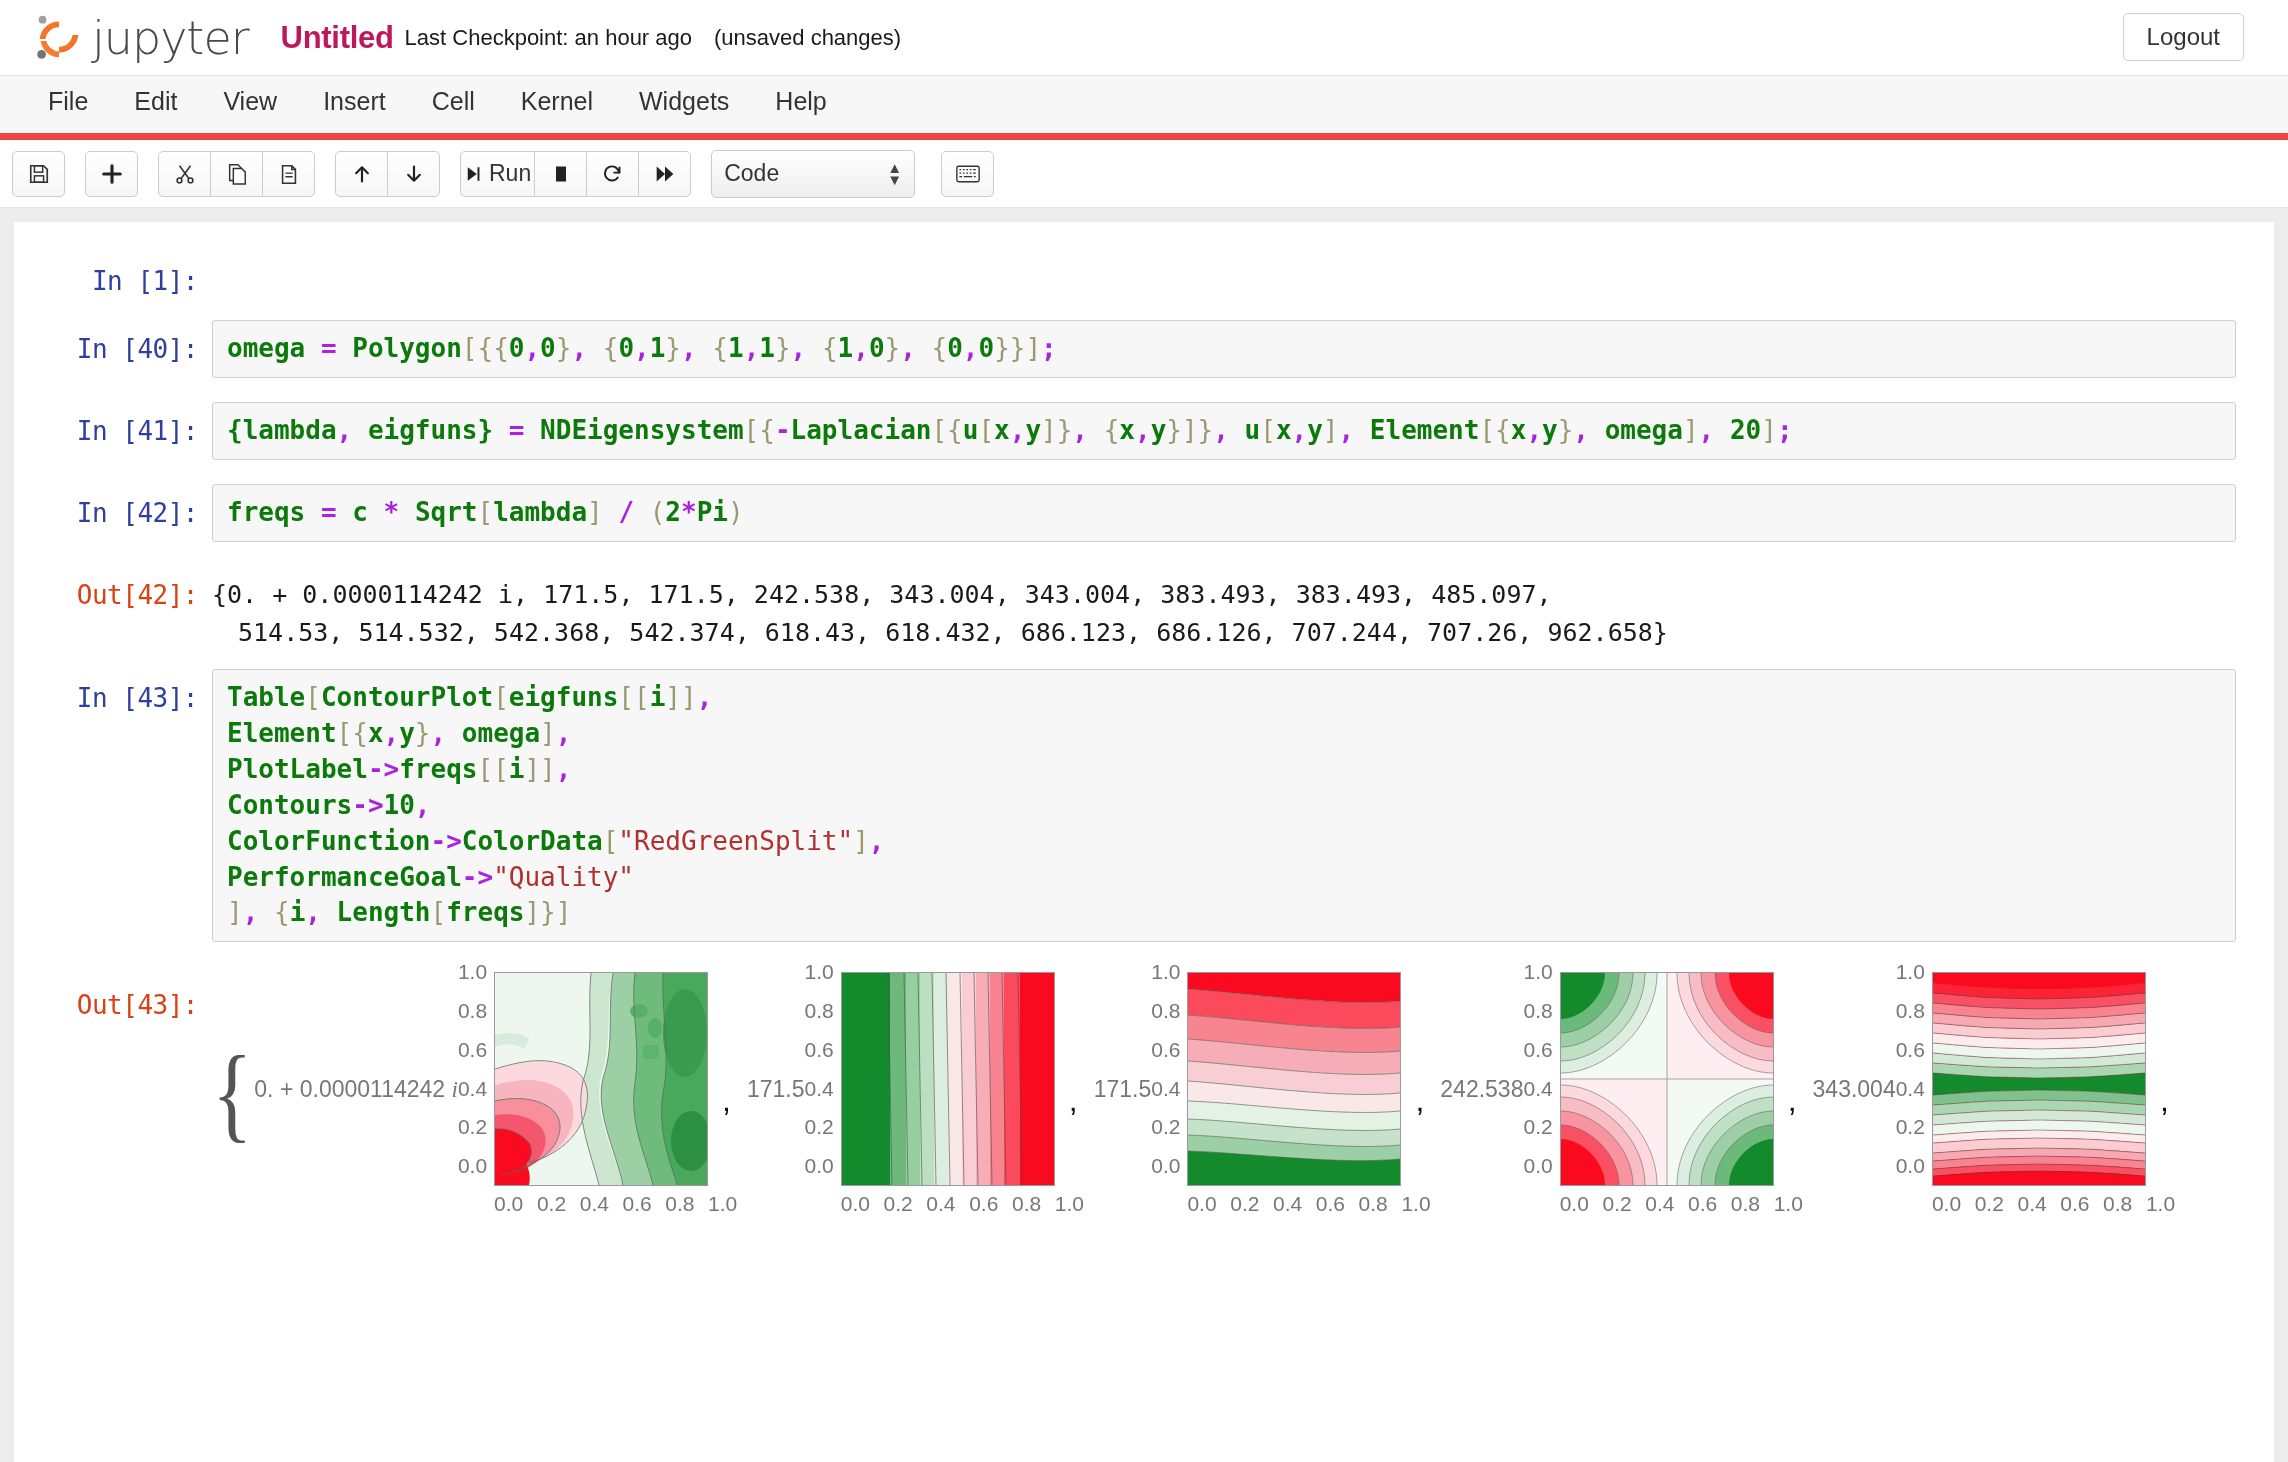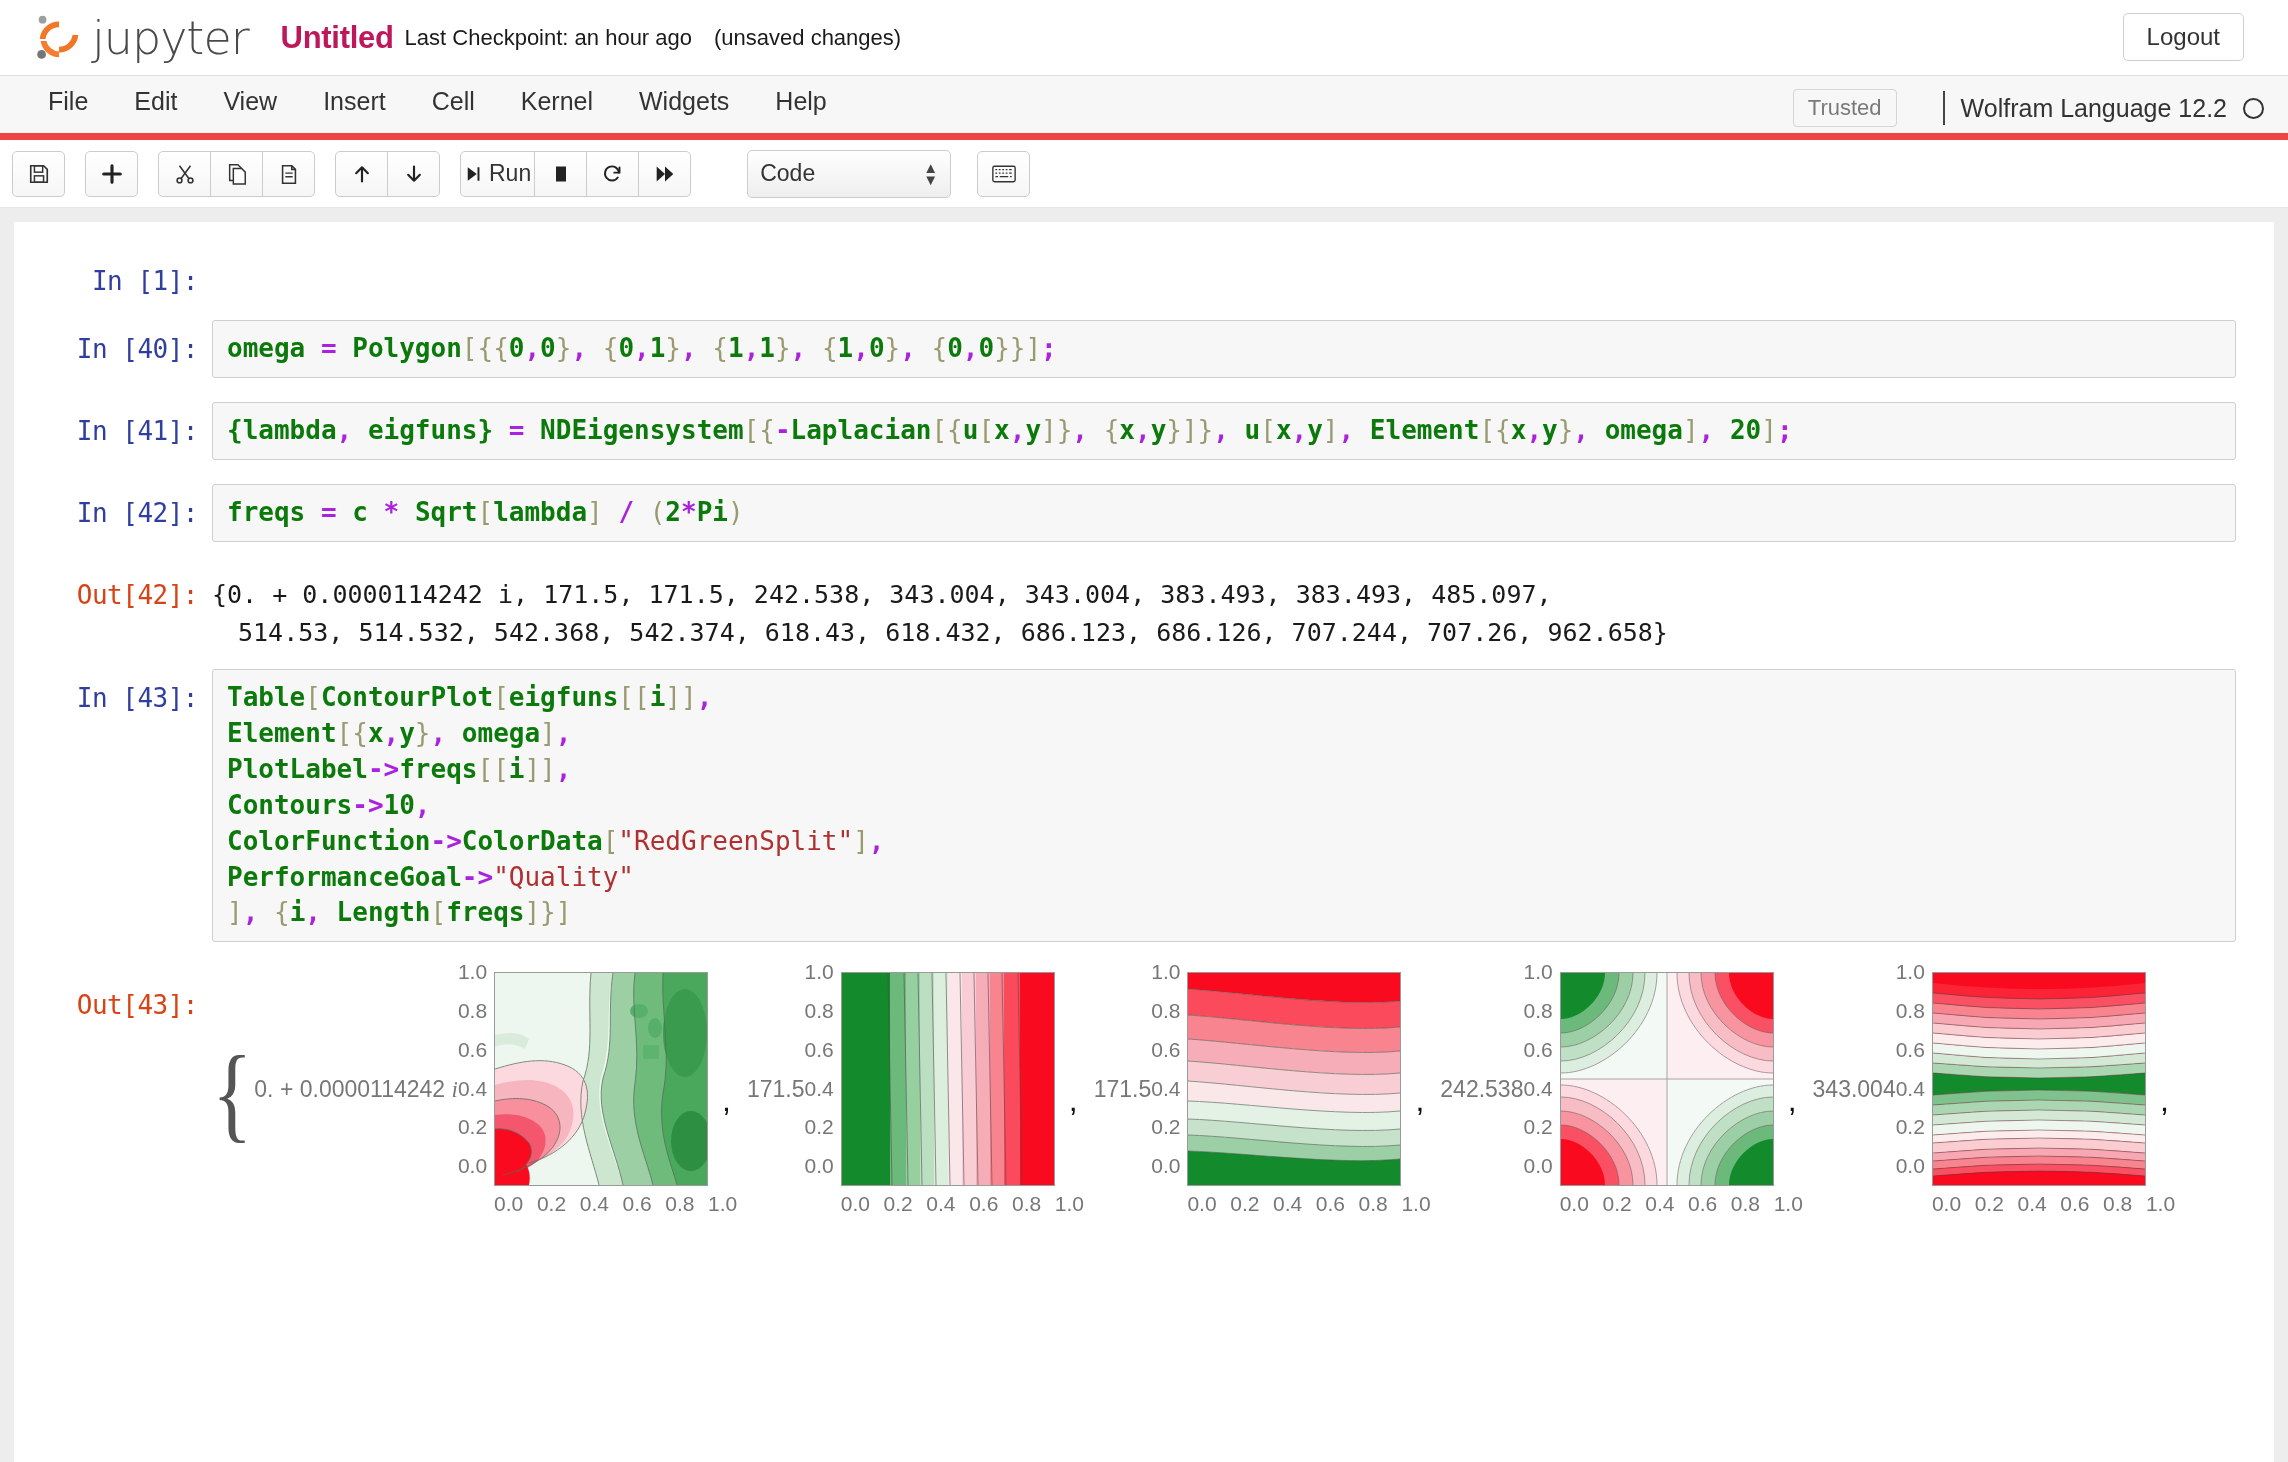--- a/index.html
+++ b/index.html
@@ -84,21 +84,20 @@
   .tb-group .tb-btn:last-child { border-radius:0 5px 5px 0; }
   .tb-group .tb-btn:only-child { border-radius:5px; }
   .tb-btn svg { display:block; }
   .tb-run { width:auto; padding:0 3px; gap:7px; font-size:23px; }
   .cell-type-sel {
     width:204px; height:48px; border:1px solid #ccc; border-radius:5px;
     background:linear-gradient(#fff,#eee);
     display:flex; align-items:center; justify-content:space-between;
     padding:0 12px; font-size:23px; color:#333; margin-right:26px;
     cursor:pointer;
-    margin-left:36px;
   }
   .spin { display:flex; flex-direction:column; gap:3px; line-height:0.6; font-size:15px; color:#444;}
 
   
   .nb-shell { background:#ededed; padding-top:14px; height:calc(1462px - 76px - 64px - 68px); }
   .nb-paper {
     background:#fff; margin:0 14px; min-height:100%;
     padding:30px 0 0 0; position:relative;
   }
 
@@ -192,26 +191,20 @@
 
 <div class="menubar">
   <span class="menu-item">File</span>
   <span class="menu-item">Edit</span>
   <span class="menu-item">View</span>
   <span class="menu-item">Insert</span>
   <span class="menu-item">Cell</span>
   <span class="menu-item">Kernel</span>
   <span class="menu-item">Widgets</span>
   <span class="menu-item">Help</span>
-  <div class="menu-right">
-    <span class="trusted-box">Trusted</span>
-    <span class="kernel-sep"></span>
-    <span class="kernel-name">Wolfram Language 12.2</span>
-    <span class="kernel-idle"></span>
-  </div>
 </div>
 
 <div class="toolbar">
 
   <div class="tb-group">
     <div class="tb-btn" title="Save and Checkpoint">
       <svg width="22" height="22" viewBox="0 0 24 24">
         <path d="M3 3h14l4 4v14H3z" fill="none" stroke="#333" stroke-width="1.8"></path>
         <rect x="7" y="3" width="9" height="7" fill="none" stroke="#333" stroke-width="1.6"></rect>
         <rect x="7" y="14" width="10" height="7" fill="none" stroke="#333" stroke-width="1.6"></rect>

